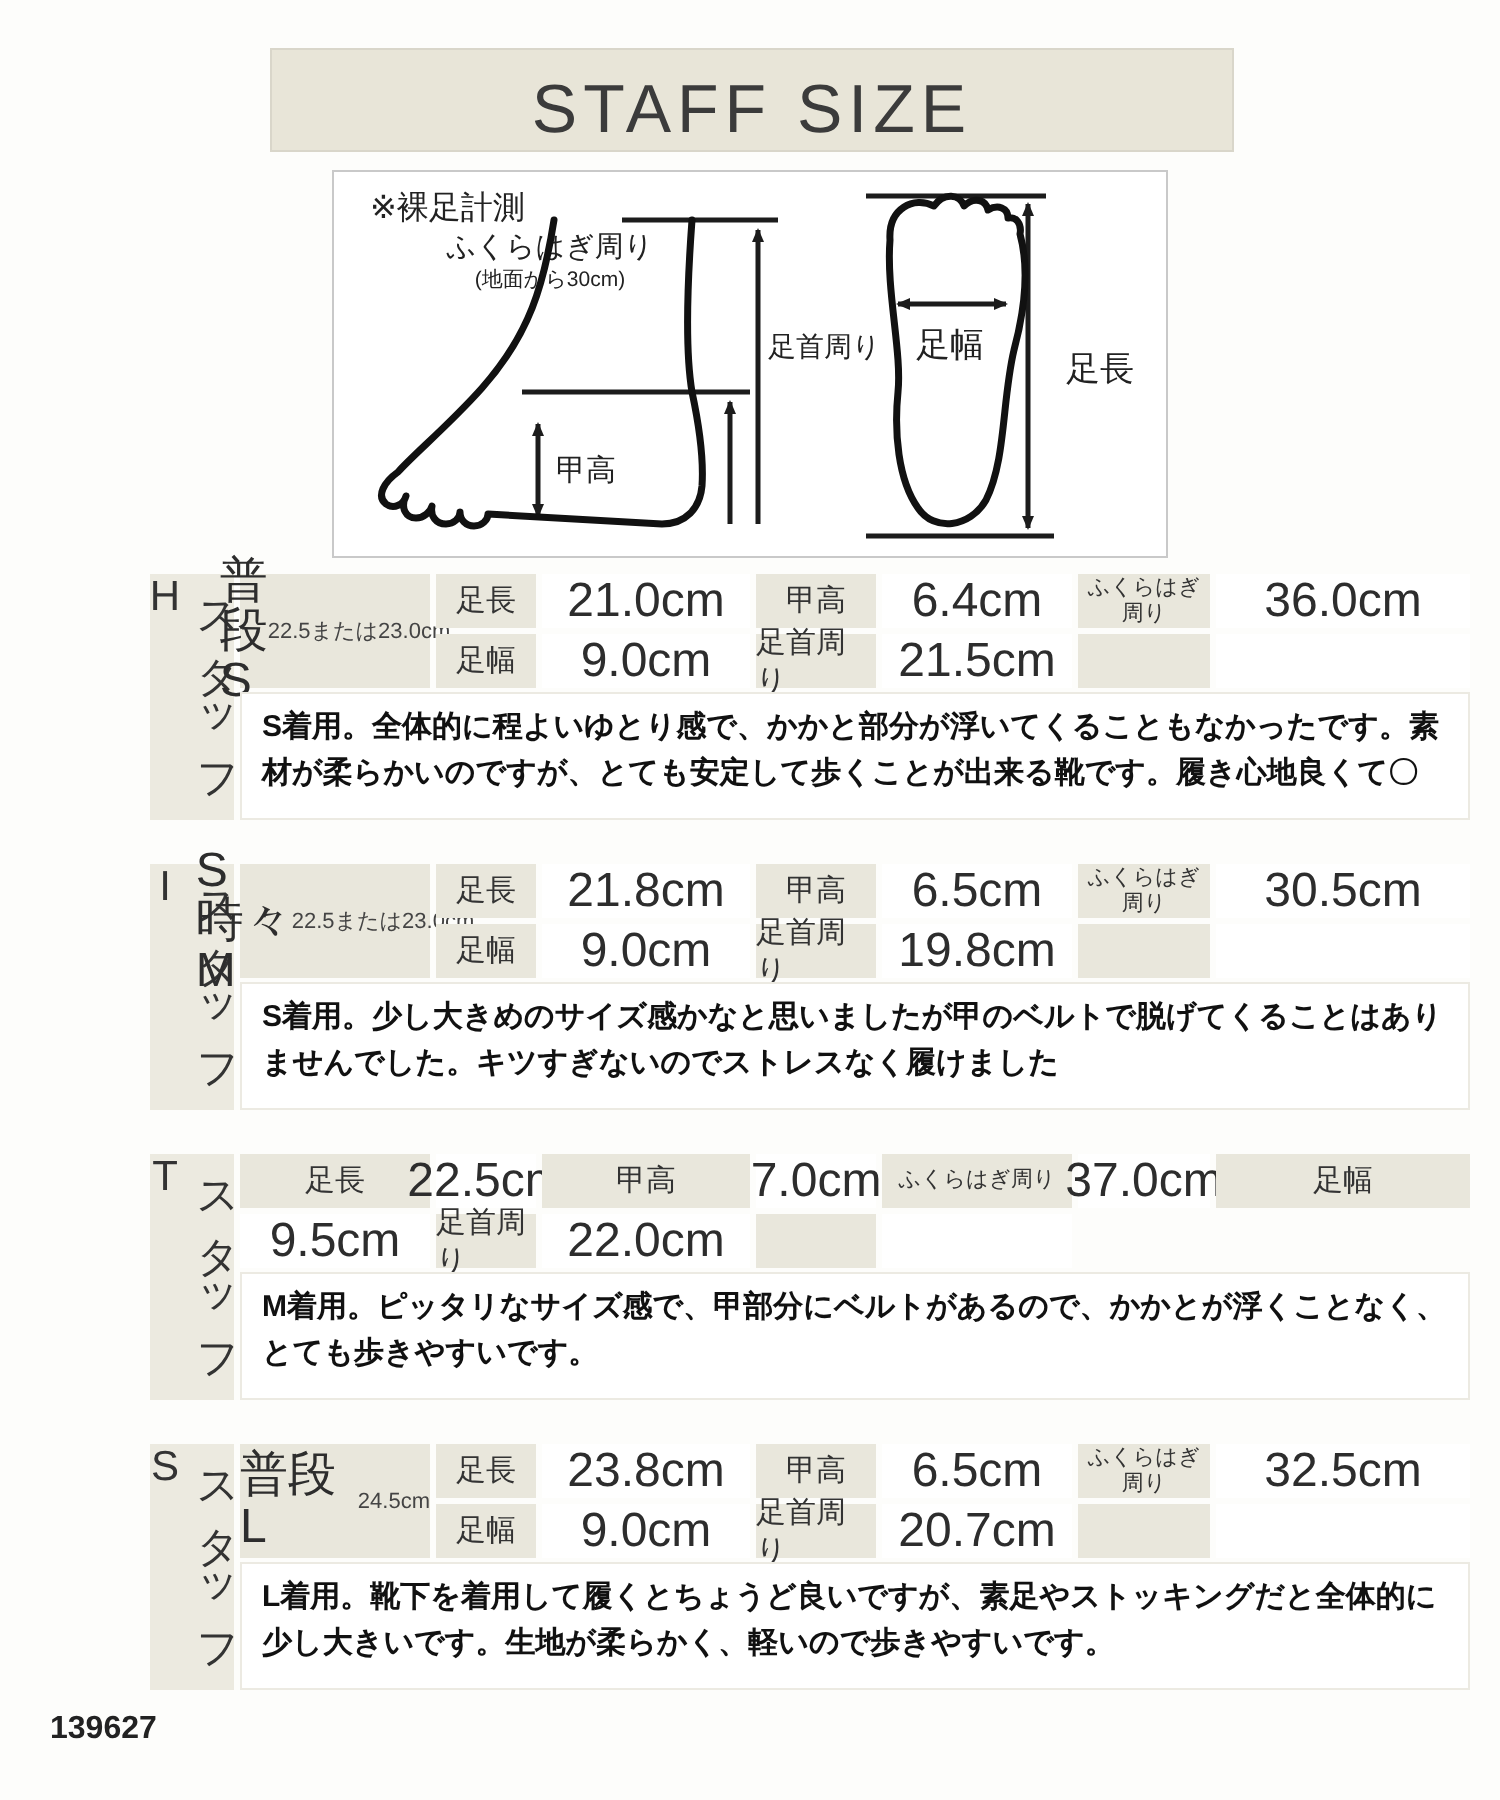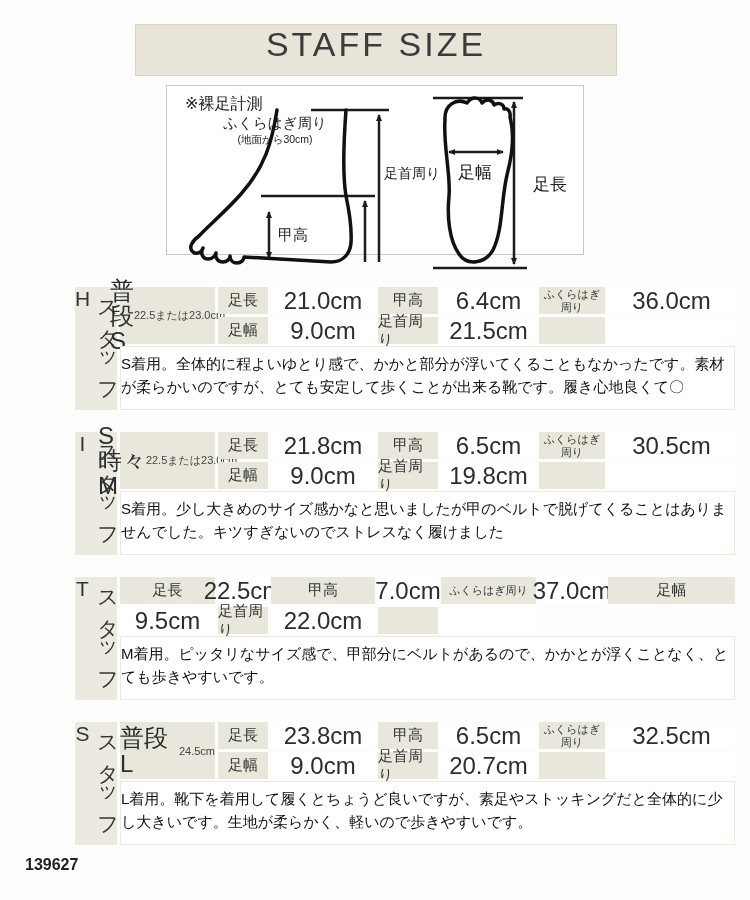--- a/index.html
+++ b/index.html
@@ -6,25 +6,25 @@
   body{
     width:750px;height:900px;position:relative;
     background:#fdfdfb;
     font-family:"Liberation Sans","DejaVu Sans",sans-serif;
     color:#333;
   }
   *{box-sizing:border-box;}
   .title-bar{
     position:absolute;left:135px;top:24px;width:482px;height:52px;
     background:#e8e5d8;border:1px solid #d9d6ca;
-    display:flex;align-items:flex-start;justify-content:center;
+    display:flex;align-items:flex-end;justify-content:center;
   }
   .title-text{font-size:34px;letter-spacing:3px;color:#3b3b3b;}
   .diagram{
-    position:absolute;left:166px;top:85px;width:418px;height:170px;
+    position:absolute;left:166px;top:85px;width:418px;height:194px;
     background:#ffffff;border:1px solid #c9c9c9;
   }
   .diagram-note{position:absolute;left:18px;top:8px;font-size:16px;color:#222;}
   .side-svg{position:absolute;left:6px;top:6px;}
   .sole-svg{position:absolute;right:6px;top:4px;}
   svg text{fill:#222;font-family:"Liberation Sans","DejaVu Sans",sans-serif;}
   .section{
     position:absolute;left:75px;width:660px;height:123px;
     display:flex;
   }
@@ -47,21 +47,21 @@
   .size{
     grid-row:1/3;background:#e9e7dc;flex-direction:row;
   }
   .size-main{font-size:24px;color:#2d2d2d;line-height:1.05;}
   .size-sub{font-size:11px;color:#444;white-space:nowrap;}
   .lab{background:#e9e7dc;font-size:15px;color:#333;}
   .lab.small{font-size:11px;line-height:1.15;text-align:center;}
   .val{background:#ffffff;font-size:24px;color:#2d2d2d;}
   .comment{
     margin-top:2px;flex:1;background:#ffffff;border:1px solid #eceae2;
-    padding:5px 0;font-size:15px;font-weight:normal;color:#111;
+    padding:5px 10px;font-size:15px;font-weight:bold;color:#111;
     line-height:1.55;
   }
   .item-code{
     position:absolute;left:25px;top:856px;
     font-size:16px;font-weight:bold;color:#222;
   }
 </style>
 </head>
 <body>
 

